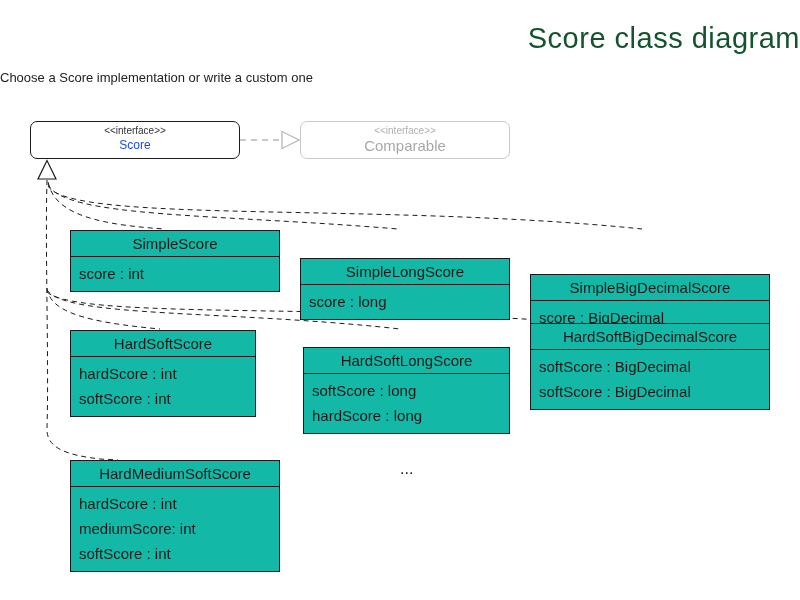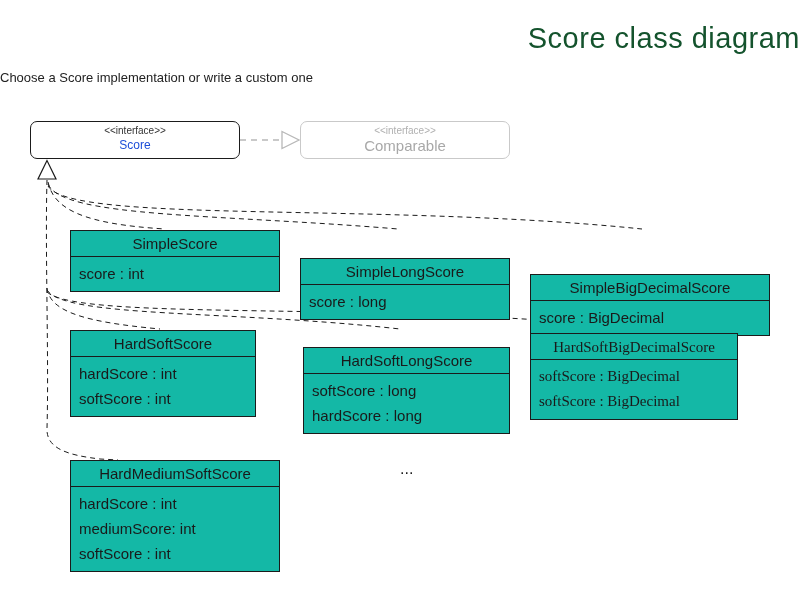--- a/index.html
+++ b/index.html
@@ -163,21 +163,21 @@
   </div>
 
   <div class="classbox" style="left:303px; top:347px; width:207px;">
     <div class="ctitle">HardSoftLongScore</div>
     <div class="attrs">
       <div class="attr">softScore : long</div>
       <div class="attr">hardScore : long</div>
     </div>
   </div>
 
-  <div class="classbox" style="left:530px; top:333px; width:208px;font-family:Liberation Serif, serif;">
+  <div class="classbox" style="left:530px; top:323px; width:240px;">
     <div class="ctitle">HardSoftBigDecimalScore</div>
     <div class="attrs">
       <div class="attr">softScore : BigDecimal</div>
       <div class="attr">softScore : BigDecimal</div>
     </div>
   </div>
 
   <div class="classbox" style="left:70px; top:460px; width:210px;">
     <div class="ctitle">HardMediumSoftScore</div>
     <div class="attrs">

